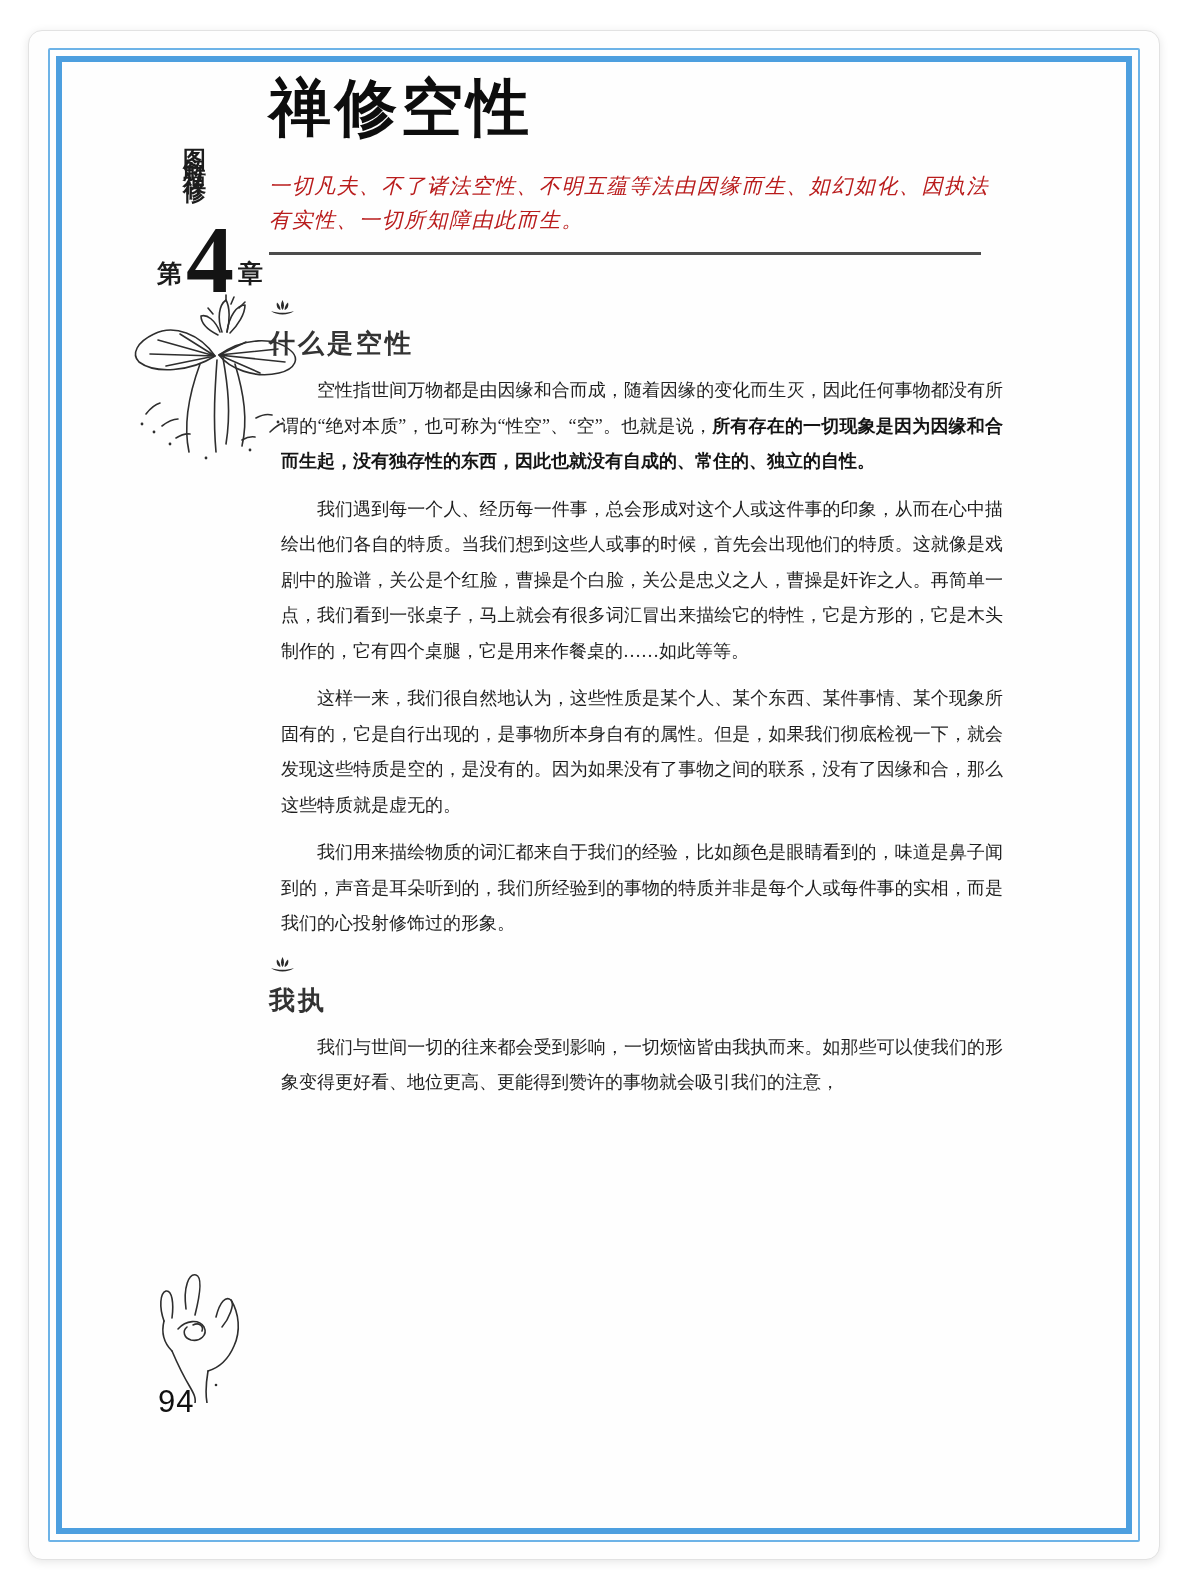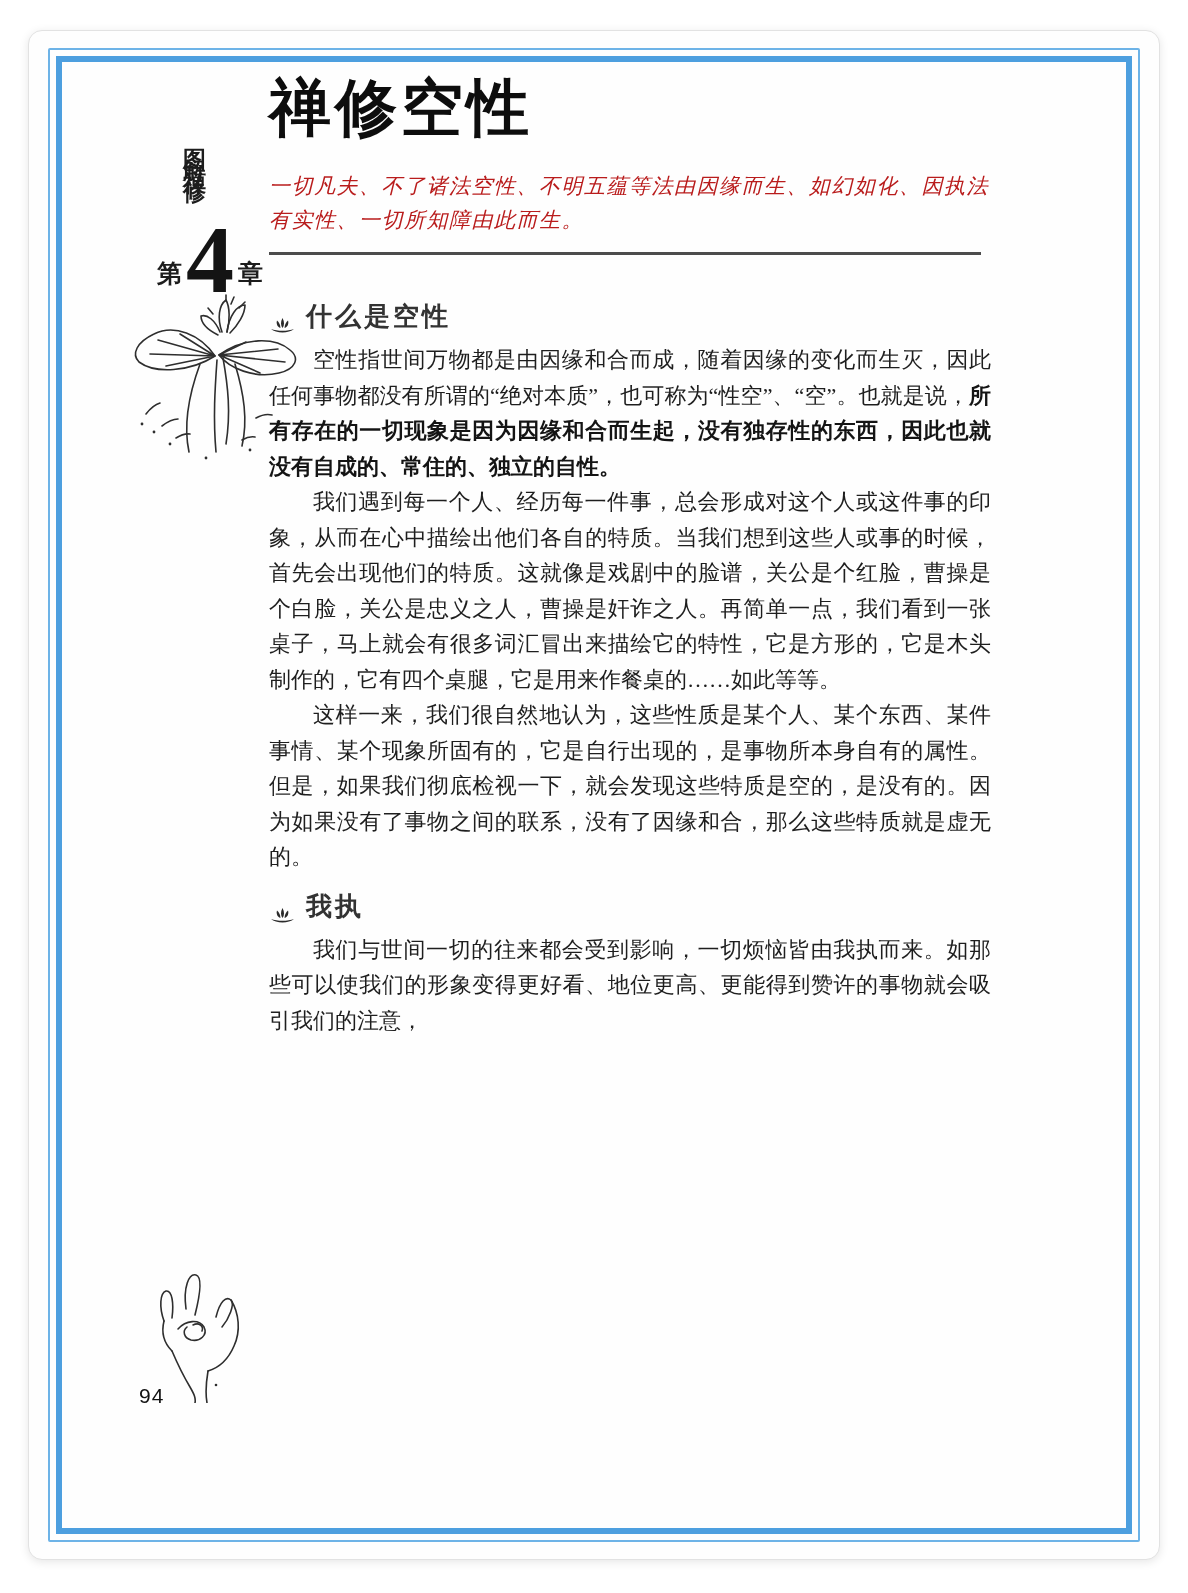--- a/index.html
+++ b/index.html
@@ -31,52 +31,52 @@
   .chapter-pre, .chapter-suf {
     font-family:"Liberation Sans","DejaVu Sans",sans-serif;
     font-size:25px; font-weight:700; color:#1c1c1c; padding-top:26px; }
   .chapter-num { font-family:"Liberation Serif","DejaVu Serif",serif;
     font-size:96px; font-weight:700; color:#141414; line-height:0.9; }
 
   .lotus-wrap { position:absolute; left:56px; top:230px; width:196px; height:180px; }
   .hand-wrap  { position:absolute; left:84px; top:1203px; width:108px; height:138px; }
   .lotus-wrap svg, .hand-wrap svg { width:100%; height:100%; }
 
-  .page-number { position:absolute; left:77px; top:1322px;
+  .page-number { position:absolute; left:96px; top:1322px;
     font-family:"Liberation Sans","DejaVu Sans",sans-serif;
-    font-size:21px; color:#111; letter-spacing:1px; }
+    font-size:31px; color:#111; letter-spacing:1px; }
 
   
   .main { position:absolute; left:207px; top:0; width:722px; }
 
   .subtitle { margin-top:86px;
     font-family:"Liberation Sans","DejaVu Sans",sans-serif;
     font-size:34px; line-height:40px; font-weight:900; letter-spacing:4px; color:#111; }
   .title { margin-top:12px;
     font-family:"Liberation Sans","DejaVu Sans",sans-serif;
     font-size:62px; line-height:68px; font-weight:900; letter-spacing:4px; color:#0d0d0d; }
 
   .intro { margin-top:27px; width:722px;
     font-family:"Liberation Serif","DejaVu Serif",serif; font-style:italic;
     font-size:21px; line-height:34px; letter-spacing:1.5px; color:#b91c1c; }
 
   .divider { margin-top:15px; width:712px; height:3px; background:#4c4c4c; }
 
-  .section-heading { display:flex; align-items:flex-end; gap:10px; }
+  .section-heading { display:flex; align-items:flex-start; gap:10px;flex-direction:column; }
   .section-heading.first  { margin-top:44px; }
   .section-heading.second { margin-top:14px; }
   .section-heading .h-txt {
     font-family:"Liberation Serif","DejaVu Serif",serif;
     font-size:26px; font-weight:600; letter-spacing:3px; color:#333; }
   .bullet-icon { width:27px; height:17px; flex:0 0 auto; }
 
   .paras { margin-top:8px; }
-  .paras p { margin:0; width:722px;
+  .paras p { margin:12px; width:722px;
     font-family:"Liberation Serif","DejaVu Serif",serif;
-    font-size:22px; line-height:35.5px; text-align:justify; text-indent:2em;
+    font-size:18px; line-height:35.5px; text-align:justify; text-indent:2em;
     color:#1e1e1e; }
   .paras p span.b { font-weight:700; color:#141414; }
 
   .linework { stroke:#2e2e2e; stroke-width:1.6; fill:none;
     stroke-linecap:round; stroke-linejoin:round; }
   .linework .dot { fill:#2e2e2e; stroke:none; }
 </style>
 </head>
 <body>
 
@@ -158,20 +158,21 @@
                 <path d="M19,3.5 C20,6.5 18.8,9.8 15.6,11 C15.6,8 16.7,5.5 19,3.5 Z"></path>
                 <path d="M2,12 C7,16.5 20,16.5 25,12 C19,14.4 8,14.4 2,12 Z"></path>
               </g>
             </svg>
             <span class="h-txt">什么是空性</span>
           </div>
           <div class="paras">
               <p><span>空性指世间万物都是由因缘和合而成，随着因缘的变化而生灭，因此任何事物都没有所谓的“绝对本质”，也可称为“性空”、“空”。也就是说，</span><span class="b">所有存在的一切现象是因为因缘和合而生起，没有独存性的东西，因此也就没有自成的、常住的、独立的自性。</span></p>
               <p><span>我们遇到每一个人、经历每一件事，总会形成对这个人或这件事的印象，从而在心中描绘出他们各自的特质。当我们想到这些人或事的时候，首先会出现他们的特质。这就像是戏剧中的脸谱，关公是个红脸，曹操是个白脸，关公是忠义之人，曹操是奸诈之人。再简单一点，我们看到一张桌子，马上就会有很多词汇冒出来描绘它的特性，它是方形的，它是木头制作的，它有四个桌腿，它是用来作餐桌的……如此等等。</span></p>
               <p><span>这样一来，我们很自然地认为，这些性质是某个人、某个东西、某件事情、某个现象所固有的，它是自行出现的，是事物所本身自有的属性。但是，如果我们彻底检视一下，就会发现这些特质是空的，是没有的。因为如果没有了事物之间的联系，没有了因缘和合，那么这些特质就是虚无的。</span></p>
+              <p><span>我们用来描绘物质的词汇都来自于我们的经验，比如颜色是眼睛看到的，味道是鼻子闻到的，声音是耳朵听到的，我们所经验到的事物的特质并非是每个人或每件事的实相，而是我们的心投射修饰过的形象。</span></p>
             </div>
 
           <div class="section-heading second">
             <svg class="bullet-icon" viewBox="0 0 27 17">
               <g fill="#2a2a2a">
                 <path d="M13.5,1 C11.5,4.5 11.5,8.5 13.5,11 C15.5,8.5 15.5,4.5 13.5,1 Z"></path>
                 <path d="M8,3.5 C7,6.5 8.2,9.8 11.4,11 C11.4,8 10.3,5.5 8,3.5 Z"></path>
                 <path d="M19,3.5 C20,6.5 18.8,9.8 15.6,11 C15.6,8 16.7,5.5 19,3.5 Z"></path>
                 <path d="M2,12 C7,16.5 20,16.5 25,12 C19,14.4 8,14.4 2,12 Z"></path>
               </g>

